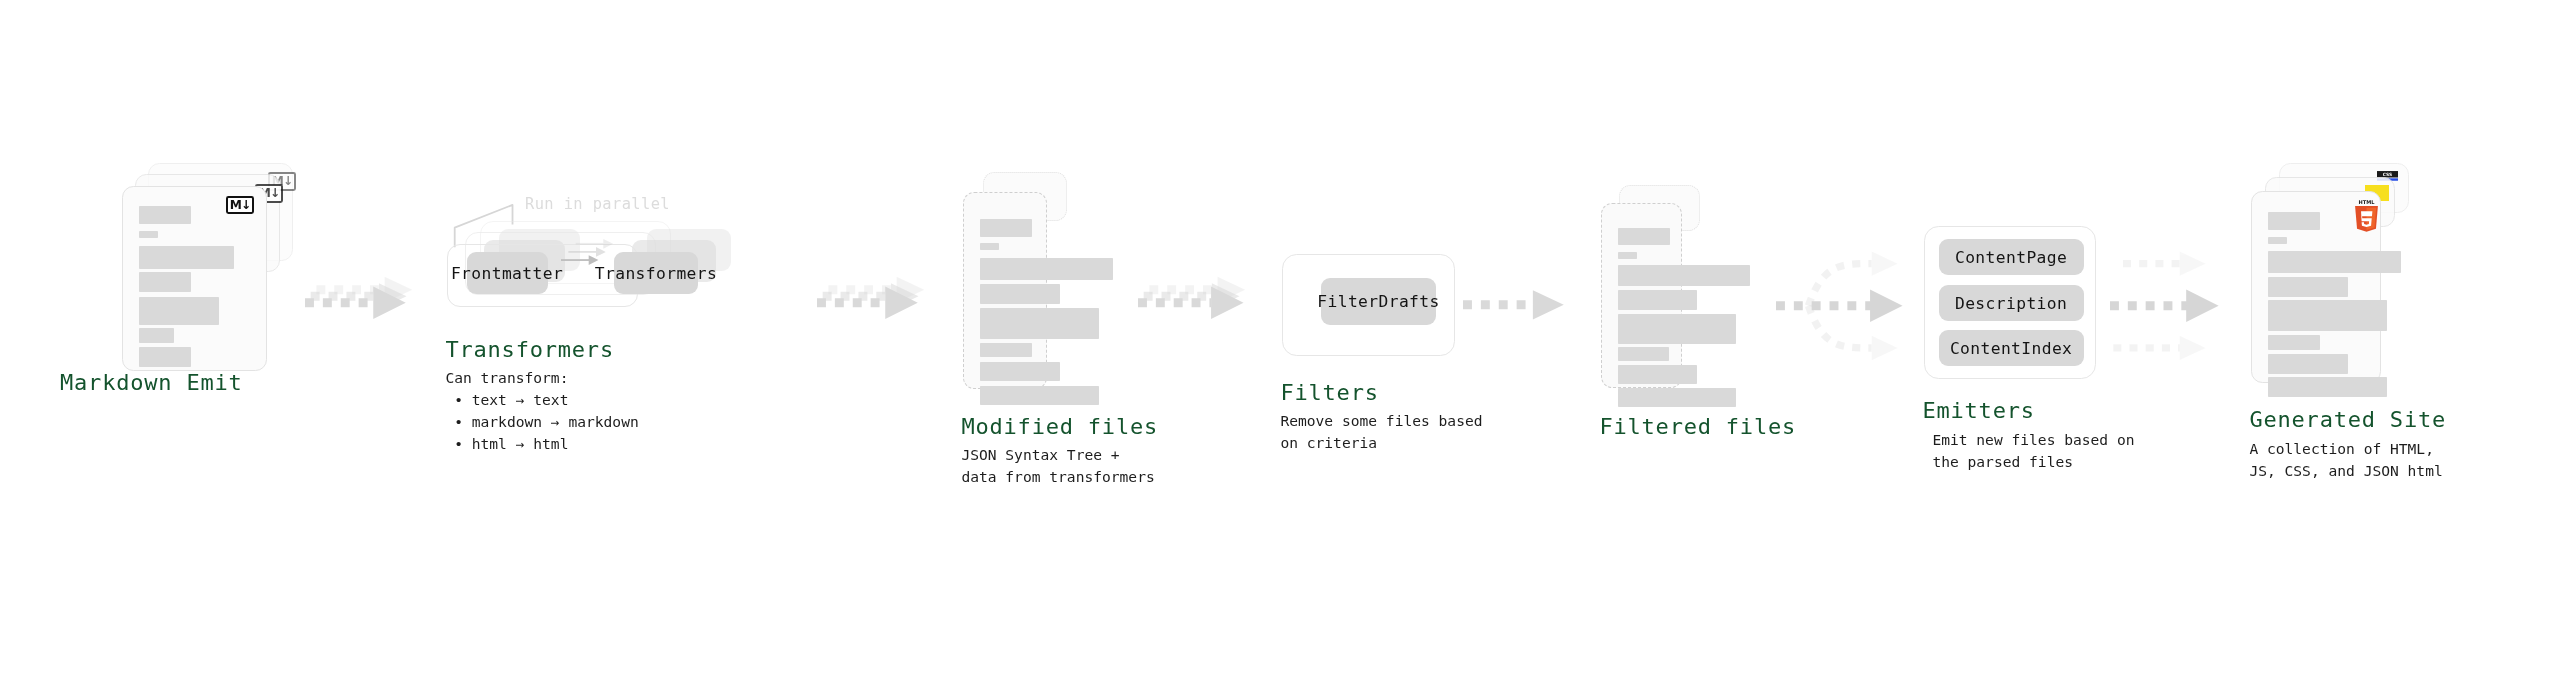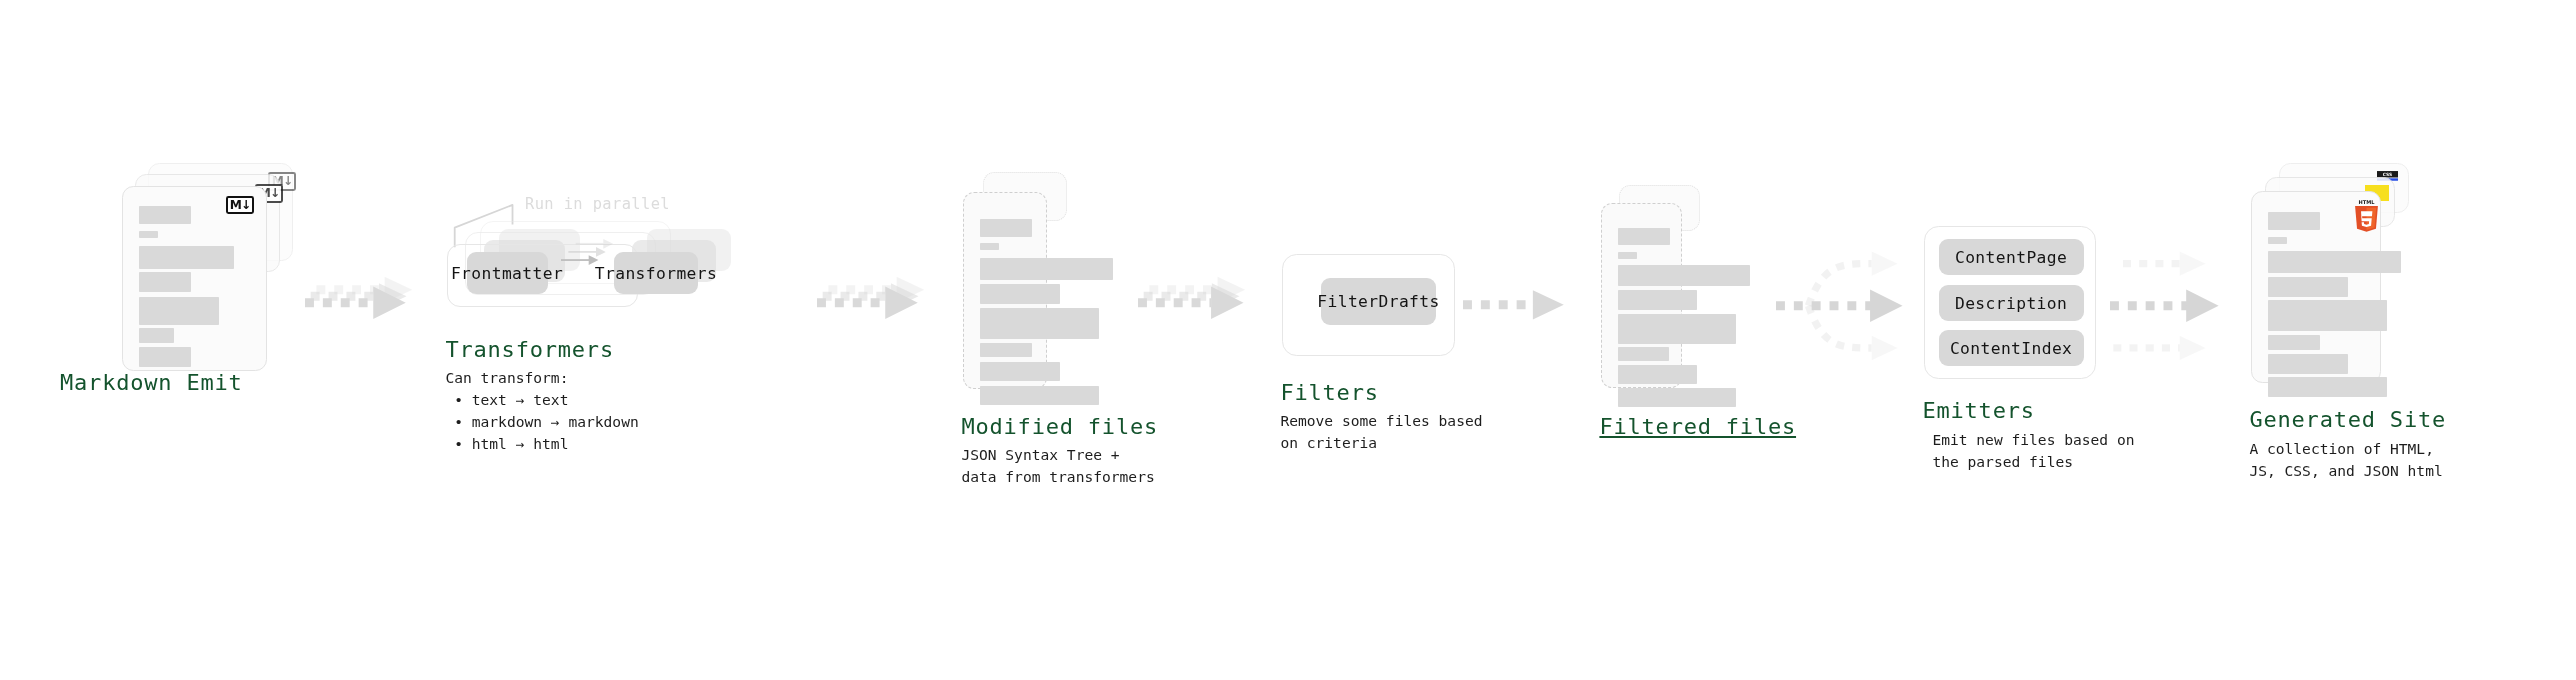--- a/index.html
+++ b/index.html
@@ -237,21 +237,21 @@
     <div class="bar" style="left:16.3px;top:24.4px;width:52px;height:17px;"></div>
     <div class="bar" style="left:16.3px;top:48px;width:18.7px;height:6.5px;"></div>
     <div class="bar" style="left:16.3px;top:61px;width:132px;height:21px;"></div>
     <div class="bar" style="left:16.3px;top:86px;width:79px;height:19.5px;"></div>
     <div class="bar" style="left:16.3px;top:110px;width:118px;height:30px;"></div>
     <div class="bar" style="left:16.3px;top:143px;width:51px;height:14px;"></div>
     <div class="bar" style="left:16.3px;top:161px;width:79px;height:18.7px;"></div>
     <div class="bar" style="left:16.3px;top:184px;width:118px;height:18.7px;"></div>
   </div>
 
-  <div class="label" style="position:absolute;left:-1.6px;top:229px;text-decoration:underline;">Filtered files</div>
+  <div class="label" style="position:absolute;left:-1.6px;top:229px;">Filtered files</div>
 </div>
 
 <div class="arrowwrap" style="left:1776px;top:236px;">
   <svg width="146" height="138" viewBox="0 0 180 170">
     <g opacity=".38">
       <path d="M40,86 C58,34 80,34 118,34" stroke="#dedede" stroke-width="9" stroke-dasharray="10 10" fill="none"></path>
       <path d="M118,19 L150,34 L118,49 Z" fill="#ececec"></path>
     </g>
     <g opacity=".38">
       <path d="M40,86 C58,138 80,138 118,138" stroke="#dedede" stroke-width="9" stroke-dasharray="10 10" fill="none"></path>

